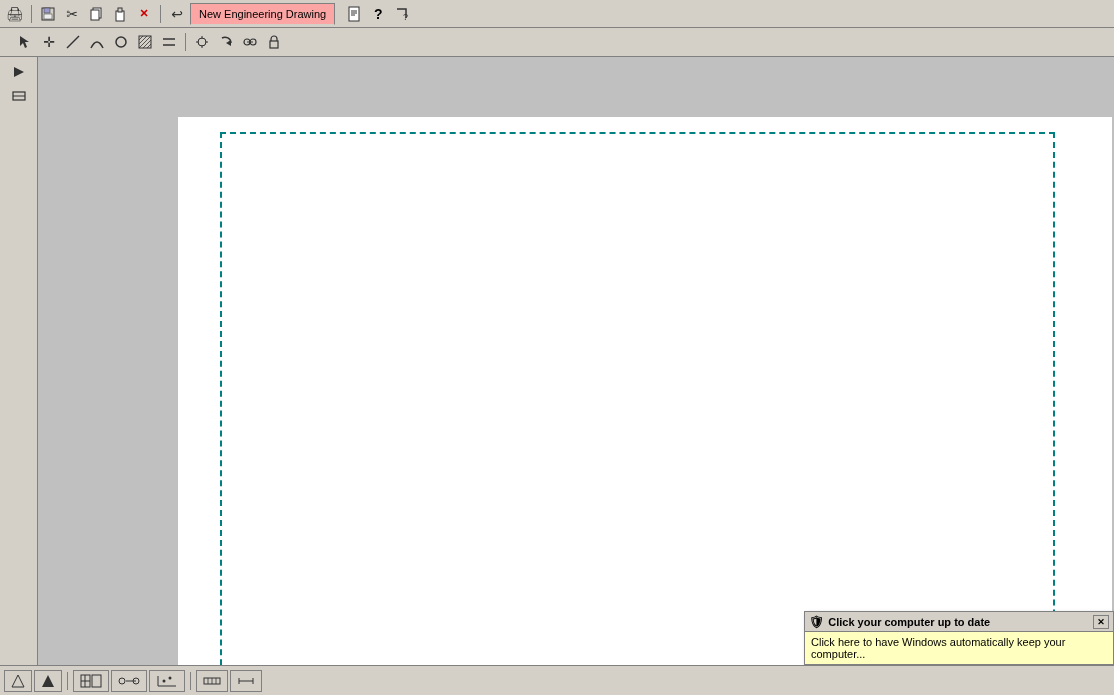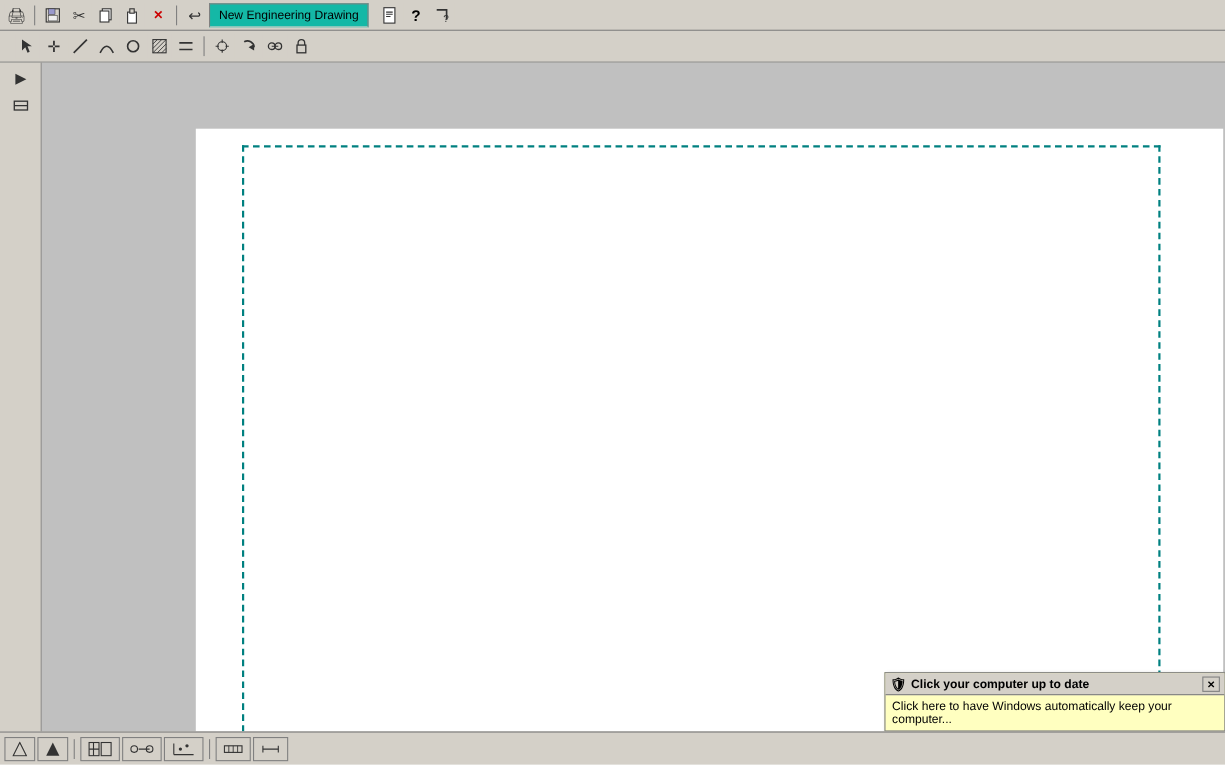--- a/index.html
+++ b/index.html
@@ -48,21 +48,21 @@
       height: 18px;
       background: #808080;
       margin: 0 3px;
     }
 
     .doc-tab {
       display: flex;
       align-items: center;
       height: 22px;
       padding: 0 8px;
-      background: #14b8a6;
+      background: #fca5a5;
       border: 1px solid #808080;
       border-bottom: 1px solid #d4d0c8;
       font-size: 11px;
       color: #000;
       cursor: pointer;
       white-space: nowrap;
     }
 
     .toolbar-row2 {
       display: flex;

